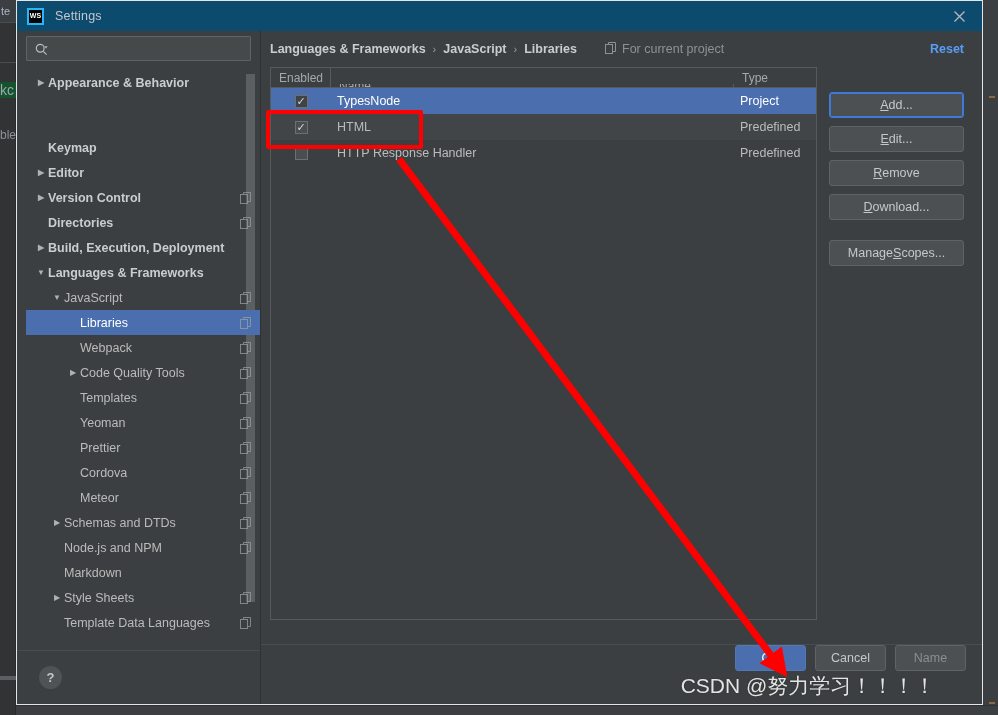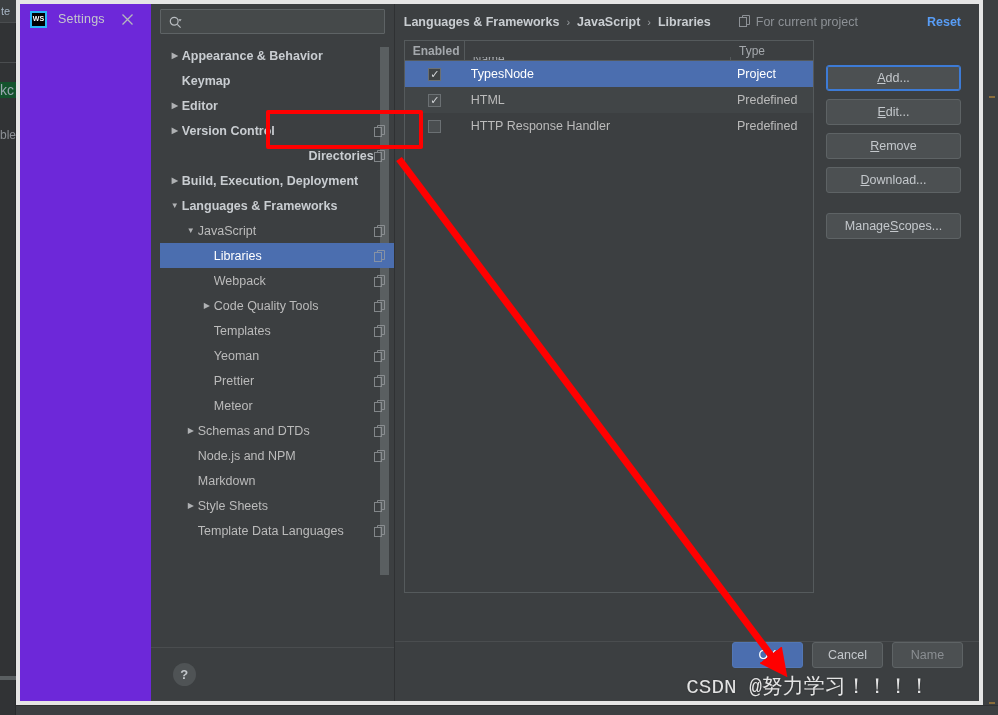--- a/index.html
+++ b/index.html
@@ -42,23 +42,23 @@
   .bg-right-dark { position:absolute; right:0; top:0; width:10px; height:715px; background:#2b2b2b; }
   .bg-right-mark { position:absolute; right:3px; width:6px; height:2px; background:#8a6d3b; }
   .bg-bottom-bar {
     position:absolute; left:0; bottom:0; width:998px; height:10px; background:#3c3f41;
     border-top:1px solid #2f3133;
   }
 
   
   .dialog {
     position: absolute; left: 16px; top: 0; width: 967px; height: 705px;
-    background: #6d28d9;
-    border: 4px solid #e5e5e5;
-    display: flex; flex-direction: row;
+    background: #0c4a6e;
+    border: 1px solid #e5e5e5;
+    display: flex; flex-direction: column;
   }
   .titlebar {
     height: 30px; display: flex; align-items: center;
     padding: 0 0 0 10px; flex: none;
   }
   .ws-logo {
     width: 17px; height: 17px; background: #000; border: 2px solid #29b6f6;
     display:flex; align-items:center; justify-content:center; flex:none;
     font-size: 7px; font-weight: 700; color: #fff; letter-spacing:0;
     font-family: "Liberation Sans", sans-serif; line-height:1;
@@ -151,21 +151,21 @@
   .lib-label { font-size: 12.5px; color: #bbbbbb; padding: 6px 0 7px 1px; }
   .table-wrap {
     flex: none; height: 553px; border: 1px solid #555a5c; background: #3c3f41;
     display: flex; flex-direction: column; overflow: hidden;
   }
   .thead {
     height: 20px; flex: none; display: flex; background: #3c3f41;
     border-bottom: 1px solid #555a5c; font-size: 12px; color: #a4a8ac;
   }
   .th { display: flex; align-items: center; padding-left: 8px; overflow:hidden; }
-  .th.enabled-col { width: 60px; flex: none; border-right: 1px solid #555a5c; font-weight: bold; }
+  .th.enabled-col { width: 60px; flex: none; border-right: 1px solid #555a5c; }
   .th.name-col { flex: 1; border-right: 1px solid #555a5c; margin-top: 16px; }
   .th.type-col { width: 82px; flex: none; }
   .trow {
     height: 26px; flex: none; display: flex; align-items: center;
     font-size: 12.5px; color: #bbbbbb;
   }
   .trow.selected { background: #4b6eaf; color: #ffffff; }
   .trow.alt { background: #414547; }
   .cell-enabled { width: 60px; flex: none; display: flex; align-items: center; justify-content: center; }
   .cell-name { flex: 1; padding-left: 6px; overflow: hidden; text-overflow: ellipsis; white-space: nowrap; }
@@ -208,21 +208,21 @@
   
   .anno-box {
     position: absolute; left: 266px; top: 110px; width: 157px; height: 39px;
     border: 4px solid #ff0000; border-radius: 2px; pointer-events: none;
   }
   .anno-svg { position: absolute; inset: 0; pointer-events: none; }
   .watermark {
     position: absolute; left: 808px; top: 672px;
     font-size: 21px; color: #f2f2f2; opacity: .92; white-space: nowrap;
     transform: translateX(-50%);
-    font-family: Liberation Mono, monospace;
+    font-family: Liberation Sans, sans-serif;
     text-shadow: 0 0 2px rgba(0,0,0,.35);
     pointer-events: none;
   }
 </style>
 </head>
 <body>
 
 <div id="root">
 
   <div class="bg-ide">
@@ -270,37 +270,37 @@
             <input class="search-input" type="text" placeholder="" style="">
           </div>
         </div>
 
         <div class="tree" id="tree">
           <div class="tree-scrollbar"></div>
         <div class="tree-row bold" style="padding-left: 8px;">
               <span class="arrow">▶</span>
               <span class="tree-label">Appearance &amp; Behavior</span>
             </div>
+            <div class="tree-row bold" style="padding-left: 8px; margin-top: 40px;">
+              <span class="arrow blank">▶</span>
+              <span class="tree-label">Keymap</span>
+            </div>
             <div class="tree-row bold" style="padding-left: 8px;">
-              <span class="arrow blank">▶</span>
-              <span class="tree-label">Keymap</span>
+              <span class="arrow">▶</span>
+              <span class="tree-label">Editor</span>
             </div>
             <div class="tree-row bold" style="padding-left: 8px;">
               <span class="arrow">▶</span>
-              <span class="tree-label">Editor</span>
+              <span class="tree-label">Version Control</span>
+              <span class="copy-badge"><svg width="12" height="12" viewBox="0 0 12 12" aria-hidden="true">
+                  <rect x="0.5" y="2.5" width="7" height="9" stroke="#9a9ea2" fill="none" stroke-width="1"></rect>
+                  <path d="M3.5 2.5 V0.5 H10.5 V9.5 H8" stroke="#9a9ea2" fill="none" stroke-width="1"></path>
+                </svg></span>
             </div>
             <div class="tree-row bold" style="padding-left: 8px;">
-              <span class="arrow">▶</span>
-              <span class="tree-label">Version Control</span>
-              <span class="copy-badge"><svg width="12" height="12" viewBox="0 0 12 12" aria-hidden="true">
-                  <rect x="0.5" y="2.5" width="7" height="9" stroke="#9a9ea2" fill="none" stroke-width="1"></rect>
-                  <path d="M3.5 2.5 V0.5 H10.5 V9.5 H8" stroke="#9a9ea2" fill="none" stroke-width="1"></path>
-                </svg></span>
-            </div>
-            <div class="tree-row bold" style="padding-left: 8px; text-align: right;">
               <span class="arrow blank">▶</span>
               <span class="tree-label">Directories</span>
               <span class="copy-badge"><svg width="12" height="12" viewBox="0 0 12 12" aria-hidden="true">
                   <rect x="0.5" y="2.5" width="7" height="9" stroke="#9a9ea2" fill="none" stroke-width="1"></rect>
                   <path d="M3.5 2.5 V0.5 H10.5 V9.5 H8" stroke="#9a9ea2" fill="none" stroke-width="1"></path>
                 </svg></span>
             </div>
             <div class="tree-row bold" style="padding-left: 8px;">
               <span class="arrow">▶</span>
               <span class="tree-label">Build, Execution, Deployment</span>
@@ -353,20 +353,28 @@
               <span class="arrow blank">▶</span>
               <span class="tree-label">Yeoman</span>
               <span class="copy-badge"><svg width="12" height="12" viewBox="0 0 12 12" aria-hidden="true">
                   <rect x="0.5" y="2.5" width="7" height="9" stroke="#9a9ea2" fill="none" stroke-width="1"></rect>
                   <path d="M3.5 2.5 V0.5 H10.5 V9.5 H8" stroke="#9a9ea2" fill="none" stroke-width="1"></path>
                 </svg></span>
             </div>
             <div class="tree-row" style="padding-left: 40px;">
               <span class="arrow blank">▶</span>
               <span class="tree-label">Prettier</span>
+              <span class="copy-badge"><svg width="12" height="12" viewBox="0 0 12 12" aria-hidden="true">
+                  <rect x="0.5" y="2.5" width="7" height="9" stroke="#9a9ea2" fill="none" stroke-width="1"></rect>
+                  <path d="M3.5 2.5 V0.5 H10.5 V9.5 H8" stroke="#9a9ea2" fill="none" stroke-width="1"></path>
+                </svg></span>
+            </div>
+            <div class="tree-row" style="padding-left: 40px;">
+              <span class="arrow blank">▶</span>
+              <span class="tree-label">Cordova</span>
               <span class="copy-badge"><svg width="12" height="12" viewBox="0 0 12 12" aria-hidden="true">
                   <rect x="0.5" y="2.5" width="7" height="9" stroke="#9a9ea2" fill="none" stroke-width="1"></rect>
                   <path d="M3.5 2.5 V0.5 H10.5 V9.5 H8" stroke="#9a9ea2" fill="none" stroke-width="1"></path>
                 </svg></span>
             </div>
             <div class="tree-row" style="padding-left: 40px;">
               <span class="arrow blank">▶</span>
               <span class="tree-label">Meteor</span>
               <span class="copy-badge"><svg width="12" height="12" viewBox="0 0 12 12" aria-hidden="true">
                   <rect x="0.5" y="2.5" width="7" height="9" stroke="#9a9ea2" fill="none" stroke-width="1"></rect>

